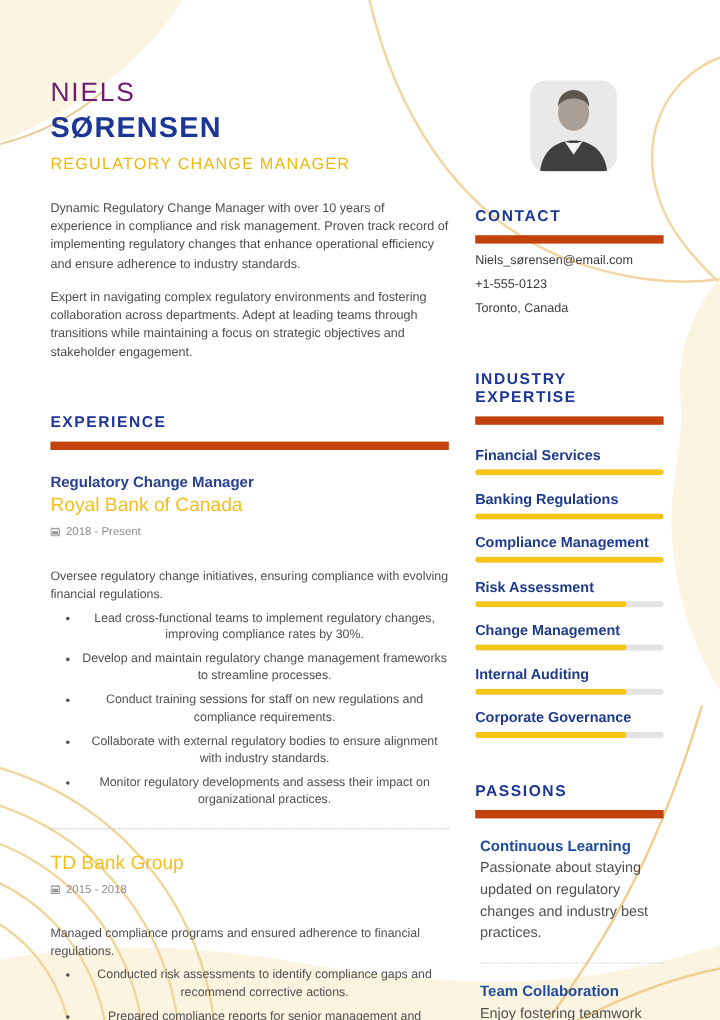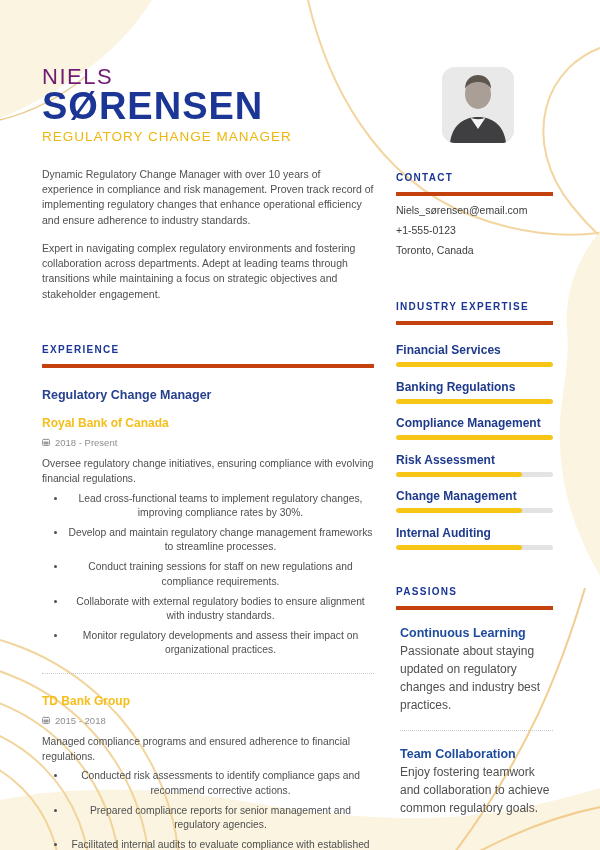--- a/index.html
+++ b/index.html
@@ -12,40 +12,40 @@
     color:#4a4a4a;
   }
   #decor { position:absolute; inset:0; z-index:0; }
   .col { position:absolute; top:0; z-index:1; }
   .left-col  { left:42px;  width:332px; }
   .right-col { left:396px; width:157px; }
 
   
   .name-block { margin-top:64px; }
   .first-name { font-size:22px; font-weight:normal; letter-spacing:1.5px; color:#701a75; line-height:26px; }
-  .last-name  { font-size:38px; font-weight:bold;   letter-spacing:1px;  color:#1b3695; line-height:33px; }
+  .last-name  { font-size:24px; font-weight:bold;   letter-spacing:1px;  color:#1b3695; line-height:33px; }
   .job-title  { font-size:13.5px; color:#EDB70F; letter-spacing:1px; margin-top:6px; }
 
   .summary p { font-size:10.5px; line-height:1.45; color:#4f4f4f; }
   .summary p:first-child { margin-top:23px; }
   .summary p + p { margin-top:13px; }
 
   
   .section-header {
-    font-size:10px; font-weight:bold; color:#1b3695; letter-spacing:1.3px;
-    padding-bottom:9px; border-bottom:4px solid #c2410c;
+    font-size:13px; font-weight:bold; color:#1b3695; letter-spacing:1.3px;
+    padding-bottom:9px; border-bottom:7px solid #c2410c;
   }
   .left-col .section-header { margin-top:42px; }
 
   
   .job { margin-top:20px; }
   .job-role    { font-size:12.5px; font-weight:bold; color:#27408f; }
-  .job-company { font-size:12px; font-weight:bold; color:#F5BE1A; margin-top:14px; }
+  .job-company { font-size:16px; font-weight:normal; color:#F5BE1A; margin-top:4px; }
   .job-dates   { font-size:9.5px; color:#8e8e8e; margin-top:7px; display:flex; align-items:center; gap:5px; }
-  .job-desc    { font-size:10.3px; line-height:1.45; color:#4f4f4f; margin-top:9px; }
+  .job-desc    { font-size:10.3px; line-height:1.45; color:#4f4f4f; margin-top:25px; }
   .job ul { margin-top:5px; padding-left:25px; }
   .job li { font-size:10.3px; line-height:1.38; color:#4f4f4f; margin-bottom:6px;text-align:center; }
   .dotted-divider { border:none; border-top:1px dotted #c9c9c9; margin:15px 0 0 0; }
 
   
   .avatar {
     width:72px; height:76px; margin:67px 0 0 46px;
     border-radius:13px; overflow:hidden; background:#eaeaea; display:block;
   }
   .right-col .section-header { margin-top:29px; }
@@ -198,20 +198,26 @@
       <div class="skill-track">
           <div class="skill-fill" style="width: 80%;"></div>
         </div>
     </div>
     <div class="skill">
       <div class="skill-label">Internal Auditing</div>
       <div class="skill-track">
           <div class="skill-fill" style="width: 80%;"></div>
         </div>
     </div>
+    <div class="skill">
+      <div class="skill-label">Corporate Governance</div>
+      <div class="skill-track">
+          <div class="skill-fill" style="width: 80%;"></div>
+        </div>
+    </div>
   </div>
 
   <h2 class="section-header" style="margin-top:36px;">PASSIONS</h2>
   <div class="passion-item">
     <div class="passion-title">Continuous Learning</div>
     <div class="passion-text">Passionate about staying updated on regulatory changes and industry best practices.</div>
   </div>
   <hr class="passion-divider">
   <div class="passion-item">
     <div class="passion-title">Team Collaboration</div>

